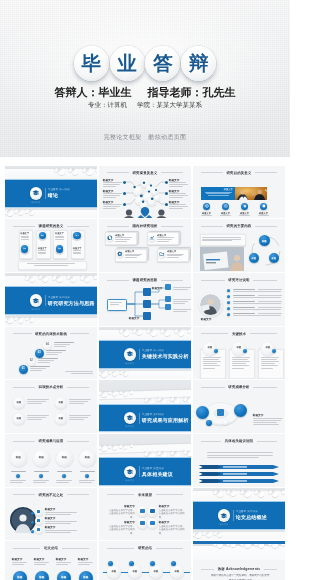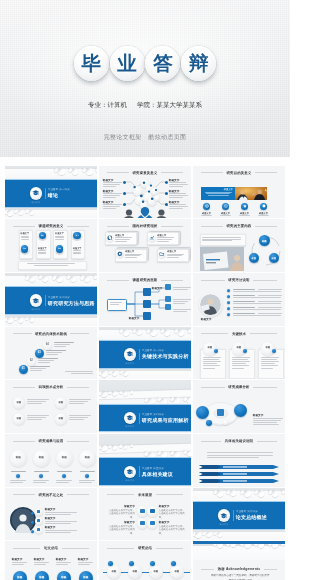--- a/index.html
+++ b/index.html
@@ -87,20 +87,23 @@
         </div>
       <div class="ctile">
           <span>业</span>
         </div>
       <div class="ctile">
           <span>答</span>
         </div>
       <div class="ctile">
           <span>辩</span>
         </div>
+    </div>
+    <div class="cl1">
+      <span>答辩人：</span><span>毕业生</span><i></i><span>指导老师：</span><span>孔先生</span>
     </div>
     <div class="cl2">
       <span>专业：</span><span>计算机</span><i></i><span>学院：</span><span>某某大学某某系</span>
     </div>
     <div class="cl3">
       <span>完整论文框架</span><i></i><span>酷炫动态页面</span>
     </div>
   </div>
 
   <div class="grid" id="grid">

